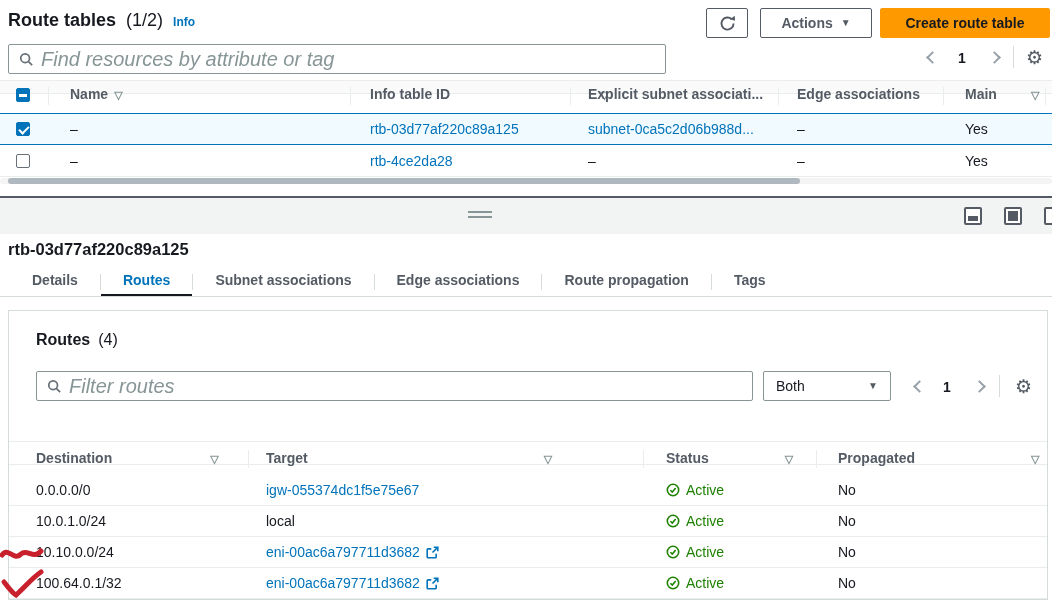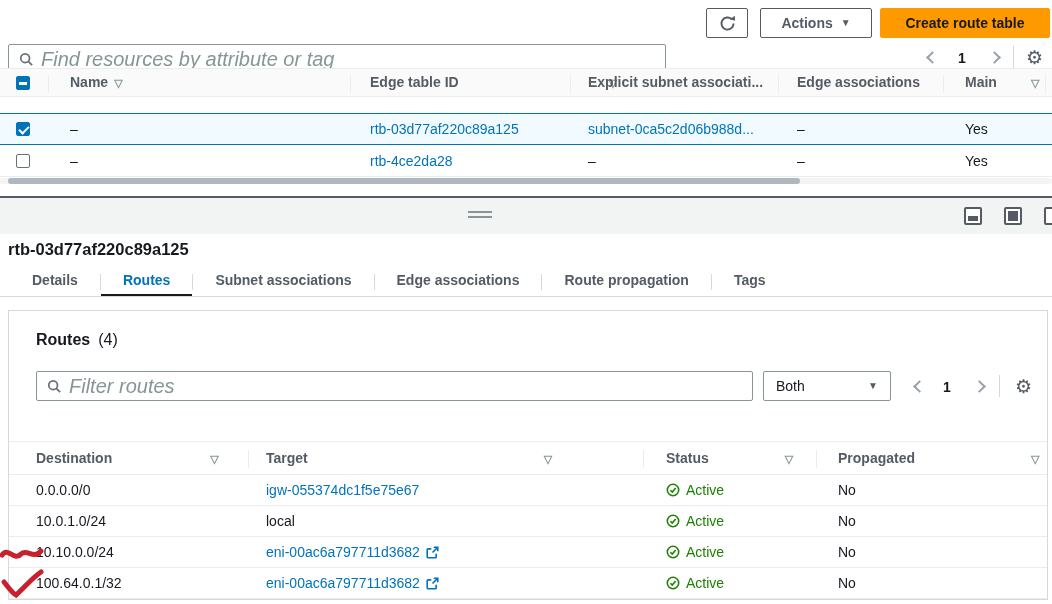--- a/index.html
+++ b/index.html
@@ -61,20 +61,25 @@
   .tabsep { width:1px; height:16px; background:#d5dbdb; align-self:center; }
 
   .status { display:flex; align-items:center; gap:6px; color:#1d8102; }
   svg { display:block; }
 </style>
 </head>
 <body>
 
 <div id="app">
 
+  <div class="abs" style="left:8px; top:10px; display:flex; align-items:baseline; gap:10px;">
+    <span style="font-size:18px; font-weight:bold;">Route tables</span>
+    <span style="font-size:18px; color:#16191f;">(1/2)</span>
+    <a class="link" style="font-size:12px; font-weight:bold;">Info</a>
+  </div>
 
   <div class="btn" style="left:706px; top:8px; width:42px;">
     <span>
       <svg width="17" height="17" viewBox="0 0 16 16">
         <path d="M13.7 8a5.7 5.7 0 1 1-1.7-4.05" fill="none" stroke="#545b64" stroke-width="1.8"></path>
         <polygon points="14.8,0.6 15.1,5.4 10.5,3.9" fill="#545b64"></polygon>
       </svg>
     </span>
   </div>
 
@@ -96,26 +101,26 @@
     </span>
     <input readonly="" placeholder="Find resources by attribute or tag" style="">
   </div>
 
   <div class="chev" style="left:920px; top:46px;"></div>
   <div class="pgnum" style="left:958px; top:50px;">1</div>
   <div class="chev right" style="left:982px; top:46px;"></div>
   <div class="vdiv" style="left:1013px; top:46px;"></div>
   <div class="gear" style="left:1026px; top:48px;">⚙</div>
 
-  <div class="abs" style="left:0; top:68px; width:1052px; height:29px; background:#fafafa; border-top:1px solid #eaeded; border-bottom:1px solid #eaeded;text-decoration:underline;">
+  <div class="abs" style="left:0; top:80px; width:1052px; height:14px; background:#fafafa; border-top:1px solid #eaeded; border-bottom:1px solid #eaeded;text-decoration:underline;">
     <div class="cb ind" style="left:16px; top:7px;"></div>
     <div class="hdiv" style="left:48px;"></div>
     <div class="th" style="left:70px; top:5px;"><span>Name</span><span class="sort">▽</span></div>
     <div class="hdiv" style="left:350px;"></div>
-    <div class="th" style="left:370px; top:5px;"><span>Edge table ID</span><span class="sort" style="margin-left:150px;">▽</span></div>
+    <div class="th" style="left:370px; top:5px;"><span>Info table ID</span><span class="sort" style="margin-left:150px;">▽</span></div>
     <div class="hdiv" style="left:570px;"></div>
     <div class="th" style="left:588px; top:5px;"><span>Explicit subnet associati...</span></div>
     <div class="hdiv" style="left:778px;"></div>
     <div class="th" style="left:797px; top:5px;"><span>Edge associations</span></div>
     <div class="hdiv" style="left:943px;"></div>
     <div class="th" style="left:965px; top:5px;"><span>Main</span><span class="sort" style="margin-left:34px;">▽</span></div>
     <div class="hdiv" style="left:1045px;"></div>
   </div>
 
   <div class="abs" style="left:0; top:113px; width:1052px; height:32px; background:#f1faff; border-top:1px solid #0073bb; border-bottom:1px solid #0073bb;">
@@ -194,21 +199,21 @@
       <span>Both</span>
       <span class="caret" style="color:#545b64;">▼</span>
     </div>
 
     <div class="chev" style="left:898px; top:64px;"></div>
     <div class="pgnum" style="left:934px; top:68px;">1</div>
     <div class="chev right" style="left:958px; top:64px;"></div>
     <div class="vdiv" style="left:990px; top:64px;"></div>
     <div class="gear" style="left:1006px; top:66px;">⚙</div>
 
-    <div class="abs" style="left:0; top:130px; width:1038px; height:34px; background:#fff; border-top:1px solid #eaeded; border-bottom:1px solid #eaeded;">
+    <div class="abs" style="left:0; top:130px; width:1038px; height:24px; background:#fff; border-top:1px solid #eaeded; border-bottom:1px solid #eaeded;">
       <div class="th" style="left:27px; top:8px;"><span>Destination</span><span class="sort" style="margin-left:98px;">▽</span></div>
       <div class="hdiv" style="left:239px; top:8px;"></div>
       <div class="th" style="left:257px; top:8px;"><span>Target</span><span class="sort" style="margin-left:236px;">▽</span></div>
       <div class="hdiv" style="left:634px; top:8px;"></div>
       <div class="th" style="left:657px; top:8px;"><span>Status</span><span class="sort" style="margin-left:76px;">▽</span></div>
       <div class="hdiv" style="left:807px; top:8px;"></div>
       <div class="th" style="left:829px; top:8px;"><span>Propagated</span><span class="sort" style="margin-left:116px;">▽</span></div>
     </div>
 
     <div class="abs" style="left:0; top:165px; width:1038px; height:30px; border-bottom:1px solid #eaeded;">

